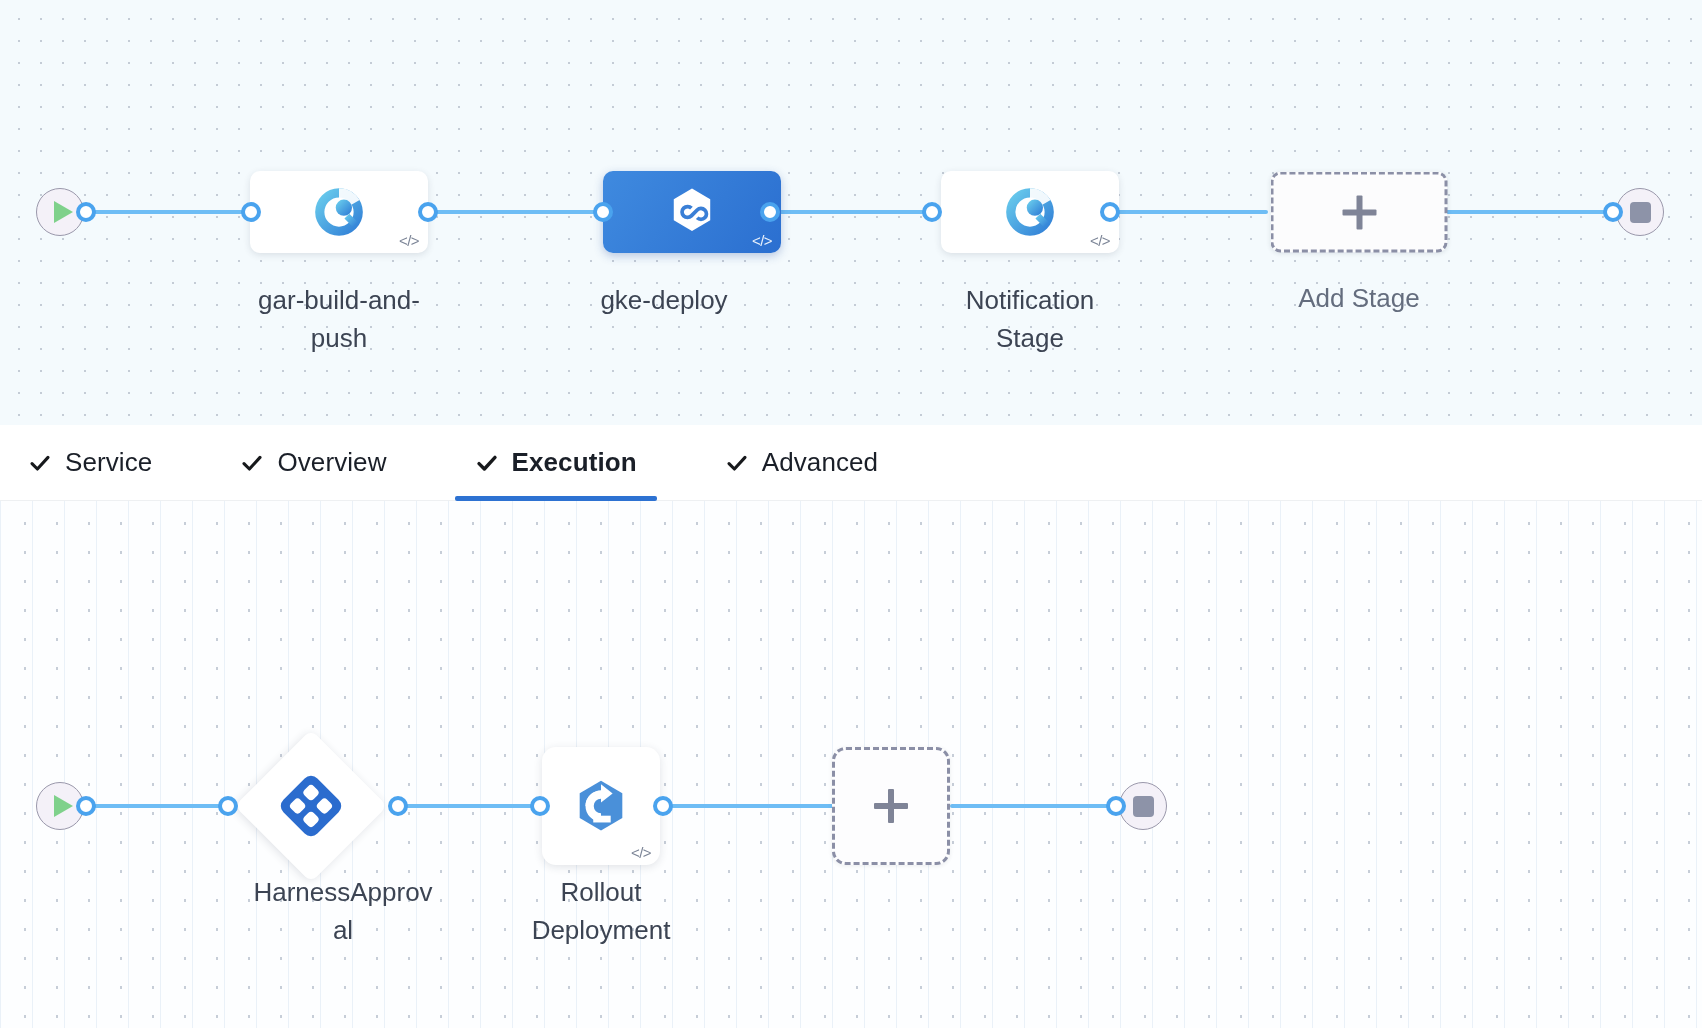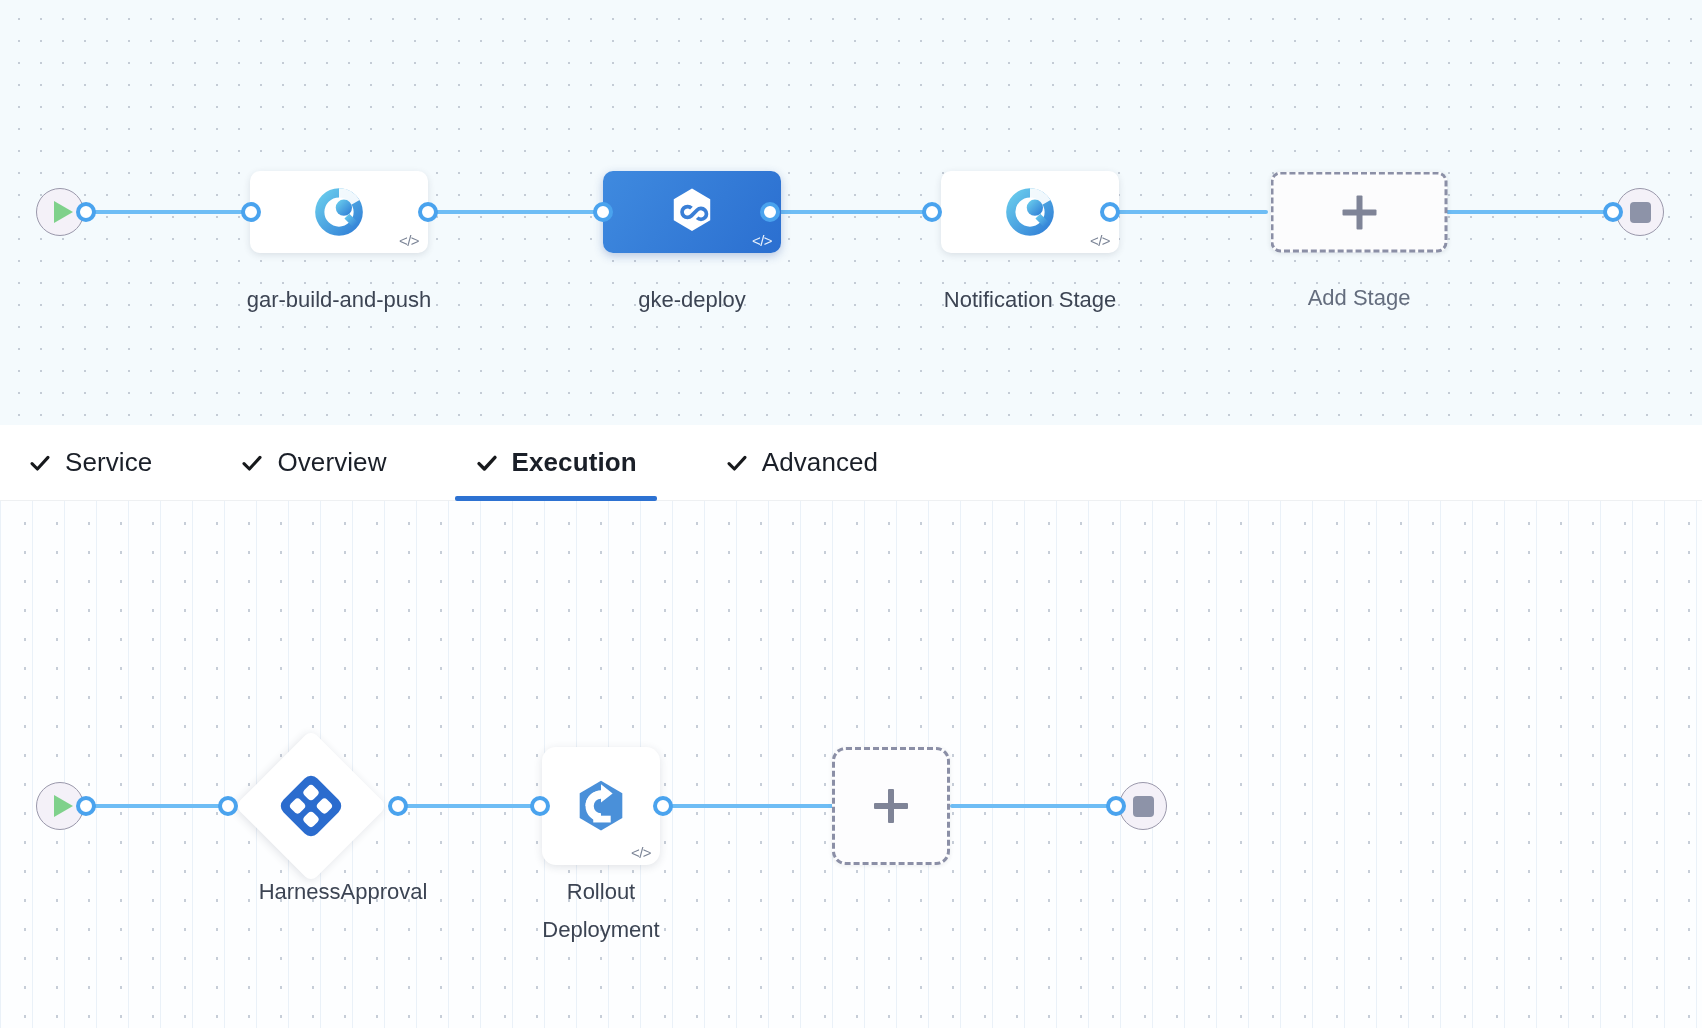--- a/index.html
+++ b/index.html
@@ -178,21 +178,21 @@
     color: #7b8496;
     font-family: "Liberation Sans", sans-serif;
     letter-spacing: -0.6px;
   }
   .stage-card.selected .code-badge { color: #eaf2fc; }
 
   .node-label {
     position: absolute;
     transform: translateX(-50%);
     text-align: center;
-    font-size: 22px;
+    font-size: 26px;
     line-height: 38px;
     color: #3c4453;
     width: 190px;
     white-space: normal;
     word-break: break-word;
   }
   .node-label.muted { color: #646d7e; }
 
   
   .plus {
@@ -284,21 +284,21 @@
 
     <div class="stage-card selected" style="left:692px; top:212px;">
       <span>
         <svg width="54" height="54" viewBox="0 0 48 48">
           <path d="M24 3.2l16.2 9.4v18.8L24 40.8 7.8 31.4V12.6z" fill="#ffffff"></path>
           <path d="M20 17.5a6.5 6.5 0 1 0 0 13 6.5 6.5 0 0 0 4.6-1.9l5.2-5.2a3.2 3.2 0 1 1 2.3 5.5 3.2 3.2 0 0 1-2.3-1l-2.4 2.4a6.5 6.5 0 1 0 0-9.2l-5.2 5.2a3.2 3.2 0 1 1-2.2-5.5c.9 0 1.7.3 2.3.9l2.4-2.4a6.5 6.5 0 0 0-4.7-1.8z" fill="#3a7fd6"></path>
         </svg>
       </span>
       <span class="code-badge">&lt;/&gt;</span>
     </div>
-    <div class="node-label" style="left:692px; top:281px;">gke-deploy</div>
+    <div class="node-label" style="left:664px; top:281px;">gke-deploy</div>
 
     <div class="stage-card" style="left:1030px; top:212px;">
       <span>
         <svg width="52" height="52" viewBox="0 0 48 48">
           <defs>
             <linearGradient id="ciGrad2" x1="0" y1="0" x2="1" y2="1">
               <stop offset="0%" stop-color="#6fd4ef"></stop>
               <stop offset="100%" stop-color="#2b77d4"></stop>
             </linearGradient>
           </defs>

